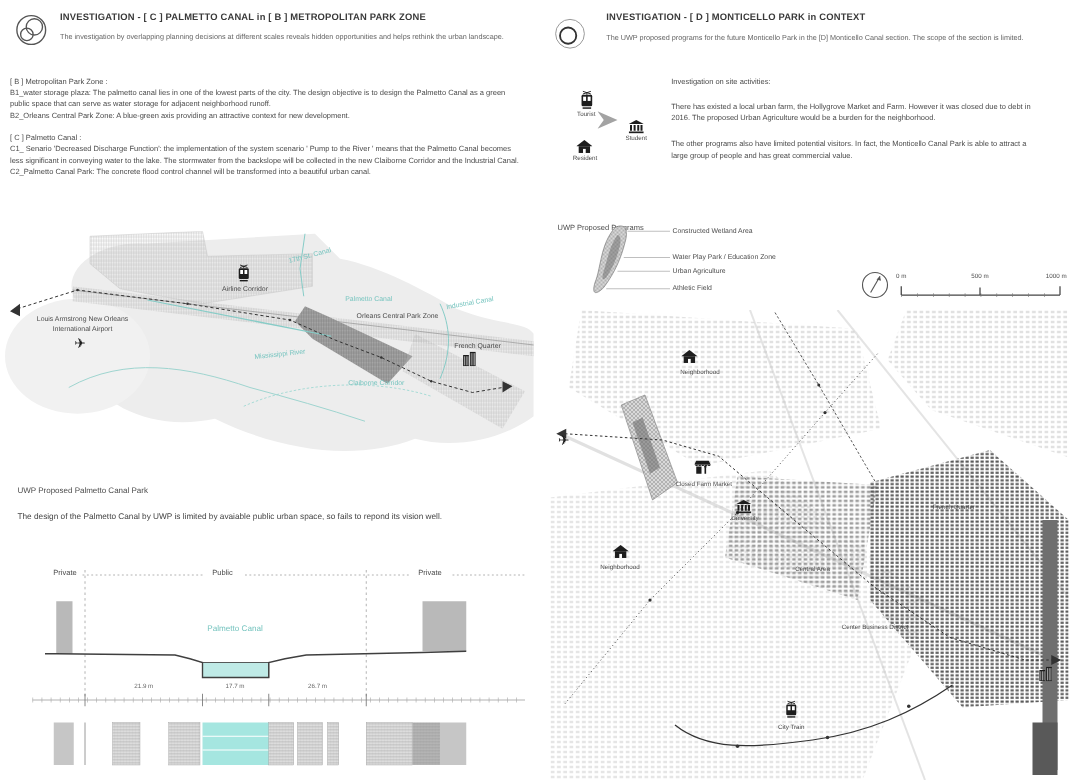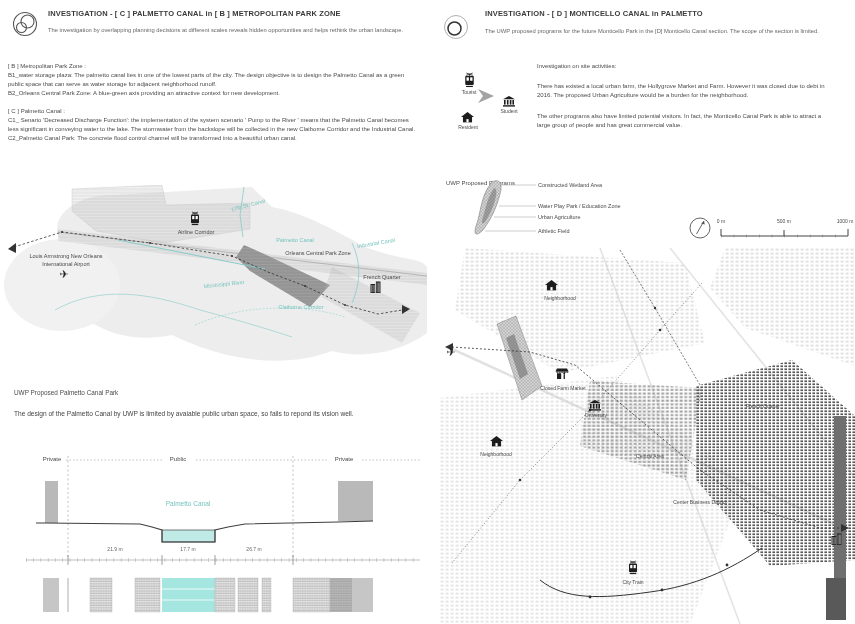--- a/index.html
+++ b/index.html
@@ -189,21 +189,21 @@
   <rect x="252" y="12" width="9" height="34" fill="url(#xf)" stroke="#999" stroke-width="0.3"></rect>
   <rect x="283" y="12" width="37" height="34" fill="url(#xf)" stroke="#999" stroke-width="0.3"></rect>
   <rect x="320" y="12" width="43" height="34" fill="#c6c6c6"></rect>
   <rect x="320" y="12" width="22" height="34" fill="url(#xf)"></rect>
 </svg>
 
 <svg class="abs" style="left:443px;top:14px" width="26" height="26" viewBox="0 0 26 26">
   <circle cx="13" cy="13" r="11.5" fill="none" stroke="#9a9a9a" stroke-width="0.8"></circle>
   <circle cx="11.5" cy="14.5" r="6.5" fill="none" stroke="#333" stroke-width="1.5"></circle>
 </svg>
-<div class="abs ptitle" style="left:485px;top:9px">INVESTIGATION - [ D ] MONTICELLO CANAL in PALMETTO</div>
+<div class="abs ptitle" style="left:485px;top:9px">INVESTIGATION - [ D ] MONTICELLO PARK in CONTEXT</div>
 <div class="abs psub" style="left:485px;top:28px">The UWP proposed programs for the future Monticello Park in the [D] Monticello Canal section. The scope of the section is limited.</div>
 
 <svg class="abs icon" style="left:463px;top:72px" width="13" height="16" viewBox="0 0 12 15">
     <use href="#tram"></use>
   </svg>
 <span class="lbl" style="left:469px;top:89px;font-size:5px">Tourist</span>
 <svg class="abs icon" style="left:478px;top:88px" width="20" height="16" viewBox="0 0 20 16">
   <polygon points="0,1 16,8 0,15 5,8" fill="#a3a3a3"></polygon>
 </svg>
 <svg class="abs icon" style="left:503px;top:96px" width="12" height="11" viewBox="0 0 12 11">

